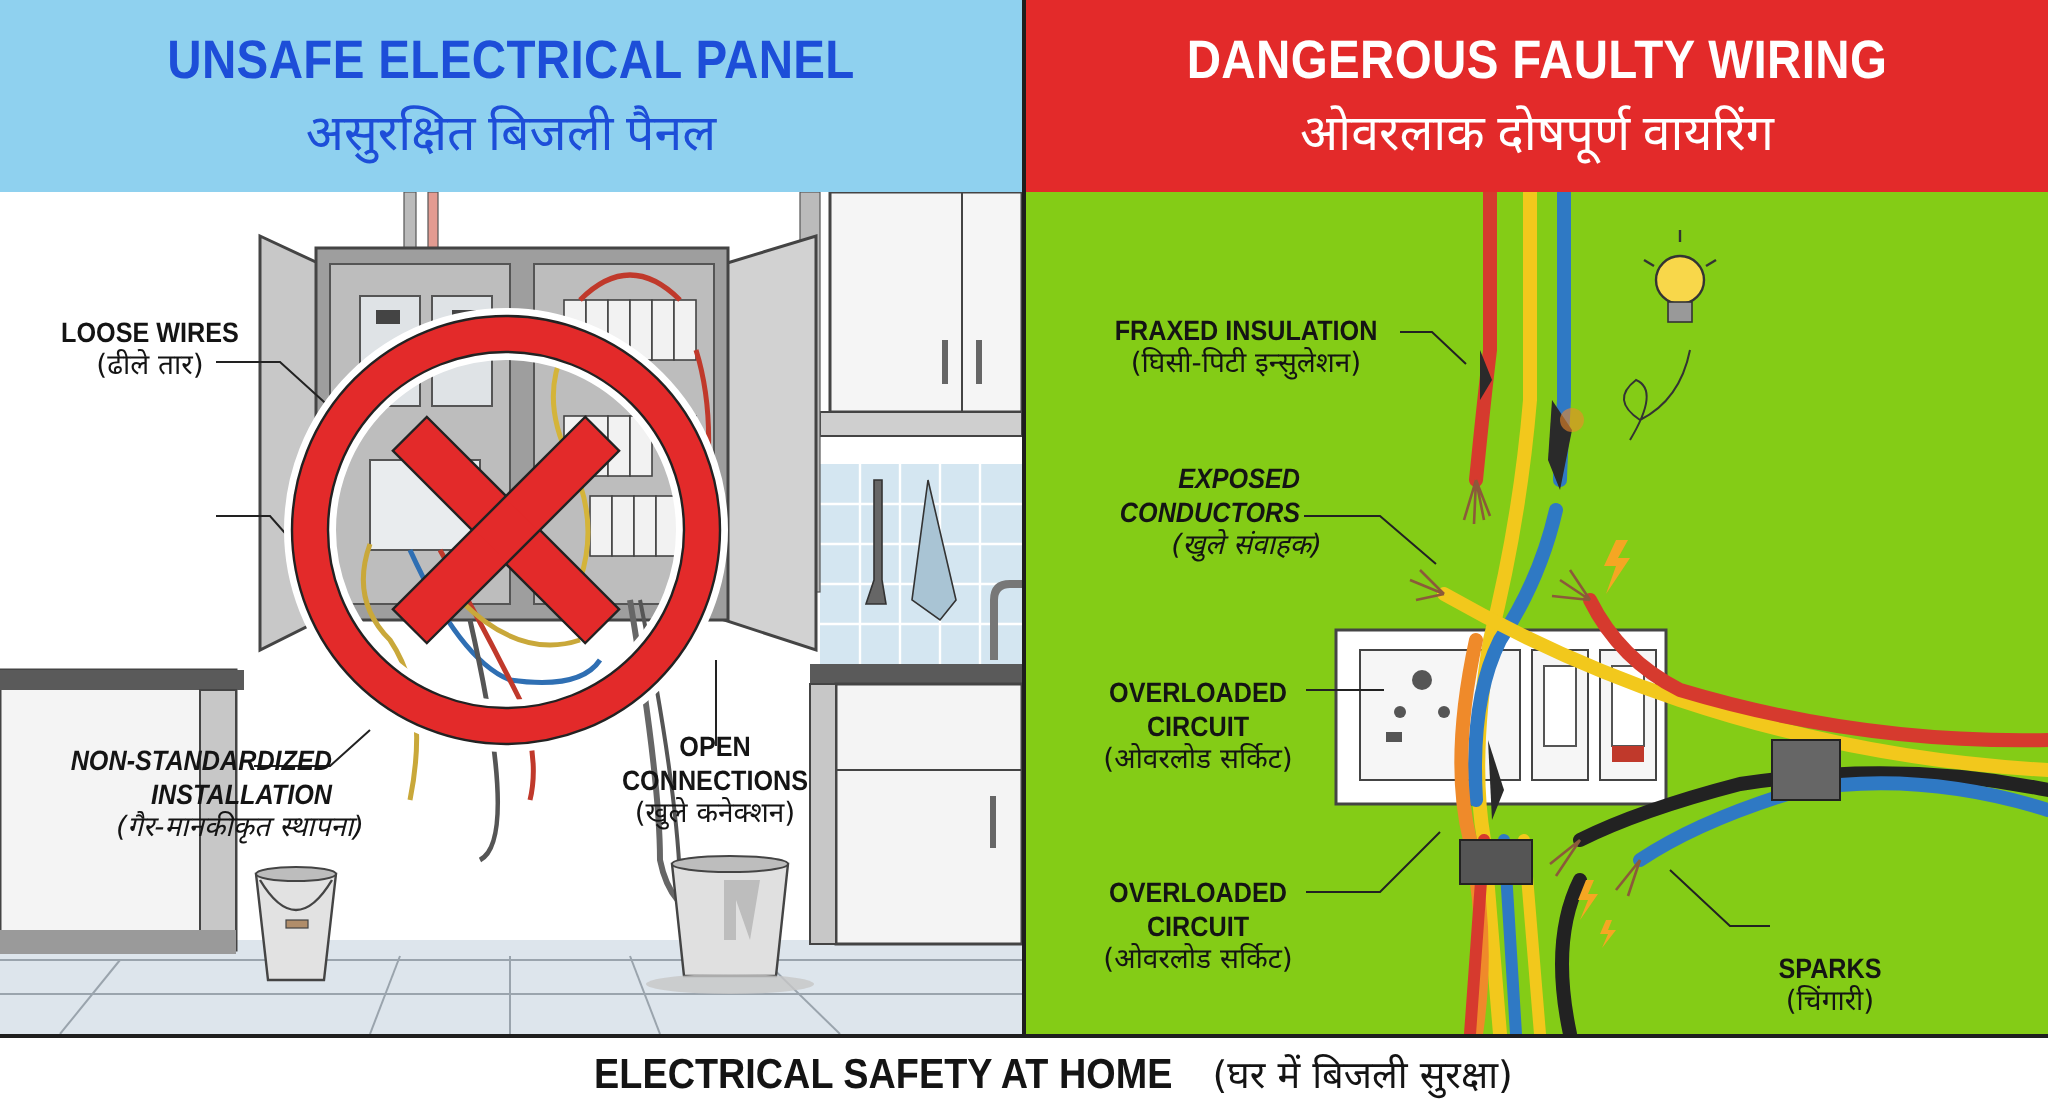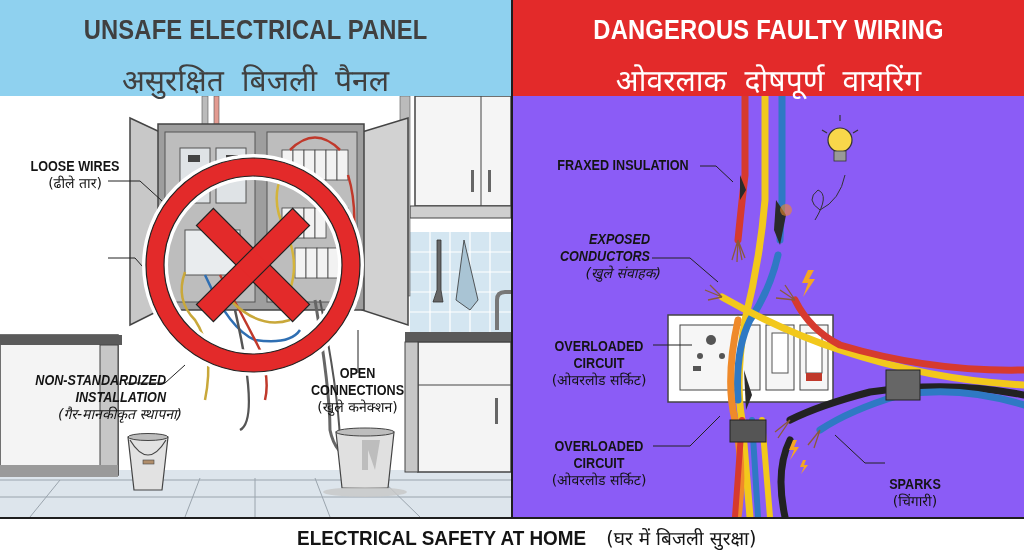--- a/index.html
+++ b/index.html
@@ -1,28 +1,28 @@
 <!DOCTYPE html>
 <html><head>
 <meta charset="utf-8">
 <style>
   * { box-sizing: border-box; margin: 0; padding: 0; }
   html, body { width: 1024px; height: 559px; overflow: hidden; background: #ffffff; }
   body { font-family: "Liberation Sans", "DejaVu Sans", sans-serif; position: relative; color: #141414; }
 
   .panel { position: absolute; top: 0; height: 517px; overflow: hidden; }
   .panel-left { left: 0; width: 511px; background: #ffffff; }
-  .panel-right { left: 513px; width: 511px; background: #8b5cf6; }
+  .panel-right { left: 513px; width: 511px; background: #84cc16; }
   .divider { position: absolute; left: 511px; top: 0; width: 2px; height: 517px; background: #1e1e1e; z-index: 5; }
 
   .header { position: absolute; left: 0; top: 0; width: 100%; height: 96px; text-align: center; z-index: 4; }
-  .header-left { background: #8fd1ef; color: #404040; }
+  .header-left { background: #8fd1ef; color: #1d4ed8; }
   .header-right { background: #e32a2a; color: #fff; }
   .header .title-en { display: block; font-weight: 700; font-size: 27px; letter-spacing: 0.2px; margin-top: 15px; font-family: "Liberation Sans", sans-serif; transform: scaleX(0.88); }
-  .header .title-hi { display: block; font-size: 30px; margin-top: 13px; font-family: Liberation Mono, monospace; }
+  .header .title-hi { display: block; font-size: 25px; margin-top: 2px; font-family: Liberation Serif, serif; }
 
   svg.scene { position: absolute; left: 0; top: 96px; width: 511px; height: 421px; }
 
   .label { position: absolute; text-align: center; font-size: 14px; line-height: 17px; font-weight: 700; z-index: 3; }
   .label .en { display: block; font-family: "Liberation Sans", sans-serif; transform: scaleX(0.9); white-space: nowrap; }
   .label .hi { display: block; font-weight: 400; font-size: 14px; font-family: "DejaVu Sans", sans-serif; white-space: nowrap; }
   .label.left-align { text-align: right; font-style: italic; }
 
   .footer { position: absolute; left: 0; top: 517px; width: 1024px; height: 42px; background: #ffffff; border-top: 2px solid #1e1e1e; text-align: center; line-height: 38px; z-index: 6; padding-left: 13px; }
   .footer .en { font-weight: 700; font-size: 21px; font-family: "Liberation Sans", sans-serif; display: inline-block; transform: scaleX(0.9); }
@@ -249,20 +249,21 @@
       <path d="M653 345 L692 345"></path>
       <path d="M653 446 L690 446 L720 416"></path>
       <path d="M885 463 L865 463 L835 435"></path>
     </g>
   </svg>
 
 </div>
 
 <div class="label" style="left:548px; top:157px; width:150px;">
   <span class="en">FRAXED INSULATION</span>
+  <span class="hi">(घिसी-पिटी इन्सुलेशन)</span>
 </div>
 <div class="label left-align" style="left:551px; top:231px; width:110px;">
   <span class="en" style="transform-origin:left;">EXPOSED</span>
   <span class="en" style="transform-origin:left;">CONDUCTORS</span>
   <span class="hi">(खुले संवाहक)</span>
 </div>
 <div class="label" style="left:543px; top:338px; width:112px;">
   <span class="en">OVERLOADED</span>
   <span class="en">CIRCUIT</span>
   <span class="hi">(ओवरलोड सर्किट)</span>

